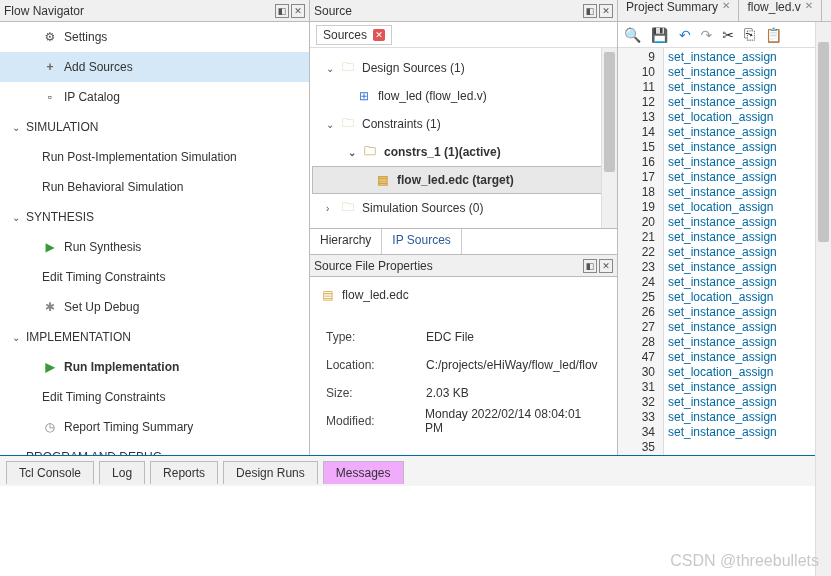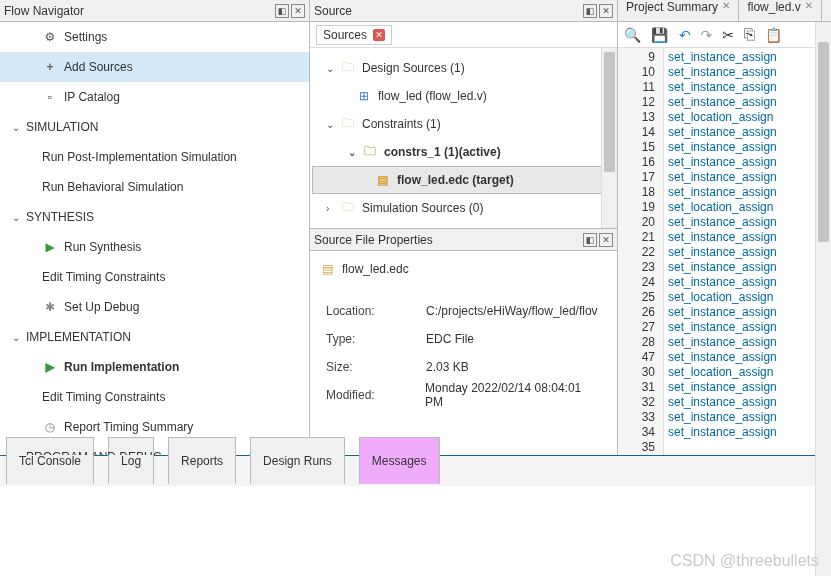--- a/index.html
+++ b/index.html
@@ -50,21 +50,21 @@
 .ed-tab{display:flex;padding:0 8px;border-right:1px solid #bbb;cursor:pointer}
 .ed-tab .xx{margin-left:4px;font-size:10px;color:#888}
 .toolbar{height:26px;border-bottom:1px solid #ddd;display:flex;align-items:center;padding:0 6px;gap:10px}
 .tbtn{cursor:pointer;font-size:14px}
 .code{flex:1;overflow:hidden;font-family:Consolas,monospace;font-size:12px;white-space:pre;display:flex}
 .gut{width:46px;background:#f5f5f5;text-align:right;color:#888;padding:2px 8px 2px 0;border-right:1px solid #ddd}
 .gut div{height:15px}
 .lines{padding:2px 4px}
 .lines div{height:15px;color:#0369a1}
 .bottom-tabs{height:30px;display:flex;align-items:flex-end;padding:2px 6px;background:#f4f4f4}
-.bt{padding:16px 12px;border:1px solid #bbb;border-bottom:none;margin-right:14px;background:#f0f0f0;cursor:pointer}
+.bt{padding:4px 12px;border:1px solid #bbb;border-bottom:none;margin-right:5px;background:#f0f0f0;cursor:pointer}
 .bt.act{background:#f0abfc}
 .wm{position:absolute;right:12px;bottom:6px;color:#c8c8c8;font-size:16px;font-family:sans-serif}
 </style>
 </head>
 <body>
 
 <div class="main">
 
  <div class="col col-left">
   <div class="pane-hdr">
@@ -177,39 +177,43 @@
           <span>flow_led.edc (target)</span>
         </div>
    <div class="tn" style="padding-left:8px">
           <span class="chev">›</span>
           <span class="ico fold">🗀</span>
           <span>Simulation Sources (0)</span>
         </div>
    <div class="vscroll" style="top:0">
           <div class="vthumb" style="top:4px;height:120px"></div>
         </div>
+  </div>
+  <div class="btabs">
+   <div class="btab">Hierarchy</div>
+   <div class="btab act">IP Sources</div>
   </div>
   <div class="props">
    <div class="pane-hdr">
     <span class="title">Source File Properties</span>
     <span class="win-btn">◧</span>
     <span class="win-btn">✕</span>
    </div>
    <div class="props-file">
           <span class="ico" style="color:#d6a33a">▤</span>
           <span>flow_led.edc</span>
         </div>
    <div class="props-tbl">
     <div class="prow">
+            <span class="plbl">Type:</span>
+            <span>EDC File</span>
+          </div>
+    <div class="prow">
             <span class="plbl">Location:</span>
             <span>C:/projects/eHiWay/flow_led/flov</span>
-          </div>
-    <div class="prow">
-            <span class="plbl">Type:</span>
-            <span>EDC File</span>
           </div>
     <div class="prow">
             <span class="plbl">Size:</span>
             <span>2.03 KB</span>
           </div>
     <div class="prow">
             <span class="plbl">Modified:</span>
             <span>Monday 2022/02/14 08:04:01 PM</span>
           </div>
    </div>

